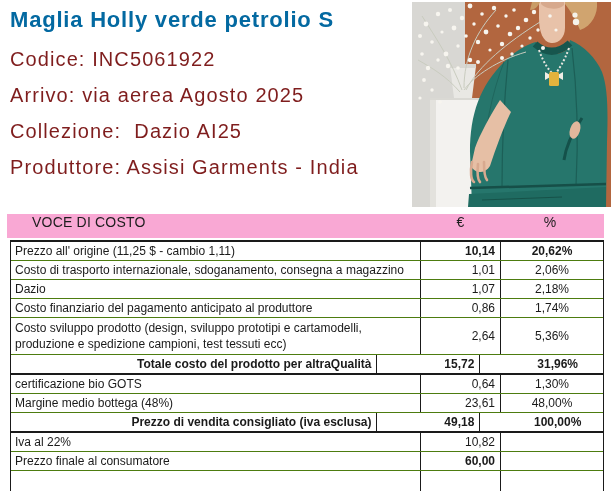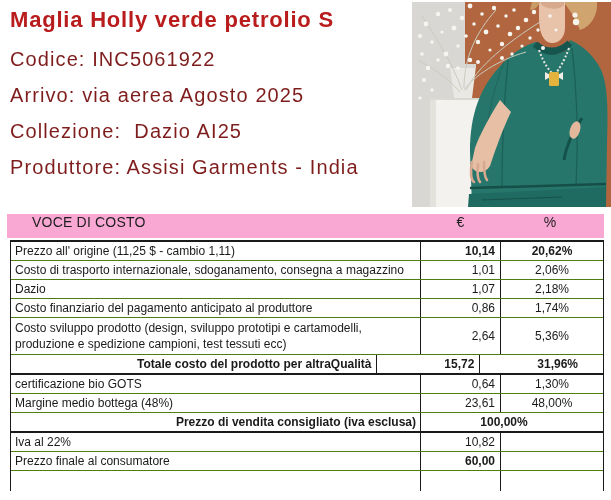--- a/index.html
+++ b/index.html
@@ -11,21 +11,21 @@
     color:#111;
   }
   .page{ position:relative; width:611px; height:500px; }
 
   
   .product-info{
     position:absolute; left:10px; top:6px; width:400px;
   }
   .product-title{
     font-size:22px; font-weight:bold; letter-spacing:0.8px;
-    color:#b91c1c; line-height:28px; margin-bottom:7px;
+    color:#0369a1; line-height:28px; margin-bottom:7px;
     white-space:pre-wrap;
   }
   .info-line{
     font-size:20px; letter-spacing:1.1px; color:#7f1d1d;
     line-height:36px; white-space:pre-wrap;
   }
 
   
   .photo{
     position:absolute; left:412px; top:2px; width:199px; height:205px;
@@ -247,20 +247,21 @@
     </div>
 
     <div class="row">
       <div class="cell c1">Margine medio bottega (48%)</div>
       <div class="cell c2">23,61</div>
       <div class="cell c3">48,00%</div>
     </div>
 
     <div class="row total">
       <div class="cell c1 right">Prezzo di vendita consigliato (iva esclusa)</div>
+      <div class="cell c2 b">49,18</div>
       <div class="cell c3 b">100,00%</div>
     </div>
 
     <div class="row">
       <div class="cell c1">Iva al 22%</div>
       <div class="cell c2">10,82</div>
       <div class="cell c3"></div>
     </div>
 
     <div class="row">

